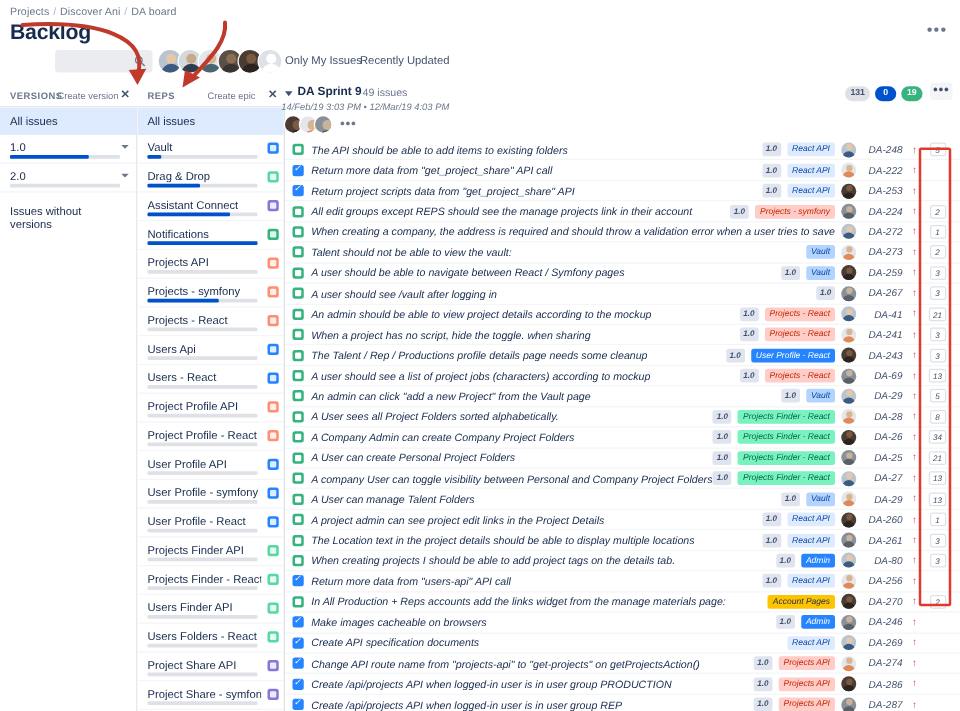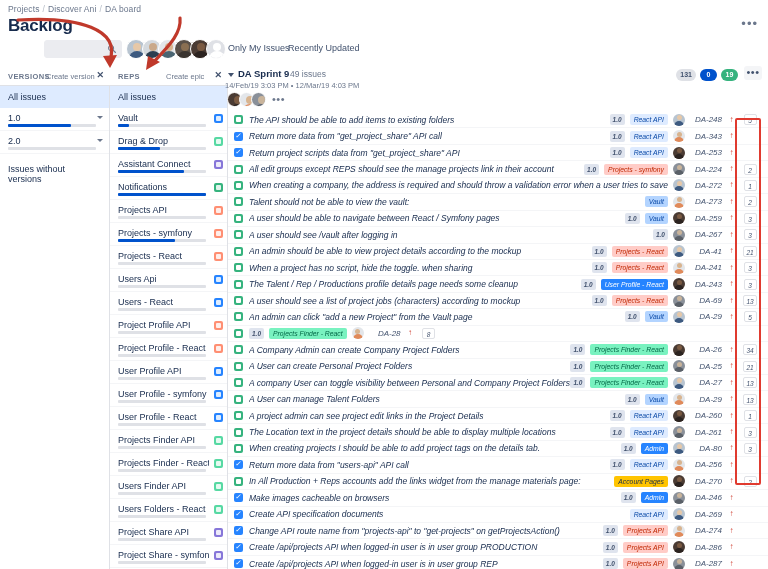--- a/index.html
+++ b/index.html
@@ -116,21 +116,21 @@
   
   .main { position: absolute; left: 228px; top: 64px; right: 0; bottom: 0; }
   .sprint-head { position: relative; height: 48px; padding: 4px 8px 0 4px; }
   .sp-toggle {
     position: absolute; left: 0; top: 9px; width: 0; height: 0;
     border-left: 3.5px solid transparent; border-right: 3.5px solid transparent;
     border-top: 4px solid #42526e;
   }
   .sp-name { position:absolute; left: 10px; top: 4px; font-size: 9.5px; font-weight: bold; }
   .sp-count { position:absolute; left: 62px; top: 5px; font-size: 8.5px; color: #6b778c; }
-  .sp-dates { position:absolute; left: -3px; top: 17px; font-size: 7.5px; color: #6b778c; }
+  .sp-dates { position:absolute; left: -3px; top: 17px; font-size: 7.5px; color: #6b778c; font-style: italic; }
   .sp-avatars { position:absolute; left: -1px; top: 28px; display:flex; align-items:center; }
   .sp-avatars .av { width: 15px; height: 15px; margin-left: -3px; }
   .sp-avatars .av:first-child { margin-left: 0; }
   .sp-avatars .dots { margin-left: 6px; font-size: 11px; color:#6b778c; letter-spacing: .5px; line-height: 1;}
   .sp-badges { position: absolute; right: 30px; top: 5px; display: flex; align-items:center; gap: 4px; }
   .badge {
     min-width: 17px; height: 12px; line-height: 12px; padding: 0 4px;
     border-radius: 7px; font-size: 7px; font-weight: bold; text-align:center; color:#fff;
   }
   .badge.grey { background: #dfe1e6; color: #42526e; }
@@ -486,21 +486,21 @@
         </div>
         <div class="irow">
           <span class="itype task"></span>
           <span class="isummary">Return more data from "get_project_share" API call</span>
           <span class="iest">1.0</span>
           <span class="iepic c-blue">React API</span>
           <span class="iavatar" style="background: rgb(227, 230, 234);">
             <i class="hd" style="background:#d8b48f"></i>
             <i class="bd" style="background:#e08a5a"></i>
           </span>
-          <span class="ikey">DA-343</span>
+          <span class="ikey">DA-222</span>
           <span class="iprio">↑</span>
           <span class="icount-cell"></span>
         </div>
         <div class="irow">
           <span class="itype task"></span>
           <span class="isummary">Return project scripts data from "get_project_share" API</span>
           <span class="iest">1.0</span>
           <span class="iepic c-blue">React API</span>
           <span class="iavatar" style="background: rgb(74, 59, 51);">
             <i class="hd" style="background:#7a5a42"></i>
@@ -651,20 +651,21 @@
             <i class="bd" style="background:#3d5a80"></i>
           </span>
           <span class="ikey">DA-29</span>
           <span class="iprio">↑</span>
           <span class="icount-cell">
             <span class="icount">5</span>
           </span>
         </div>
         <div class="irow">
           <span class="itype story"></span>
+          <span class="isummary">A User sees all Project Folders sorted alphabetically.</span>
           <span class="iest">1.0</span>
           <span class="iepic c-green">Projects Finder - React</span>
           <span class="iavatar" style="background: rgb(227, 230, 234);">
             <i class="hd" style="background:#d8b48f"></i>
             <i class="bd" style="background:#e08a5a"></i>
           </span>
           <span class="ikey">DA-28</span>
           <span class="iprio">↑</span>
           <span class="icount-cell">
             <span class="icount">8</span>

